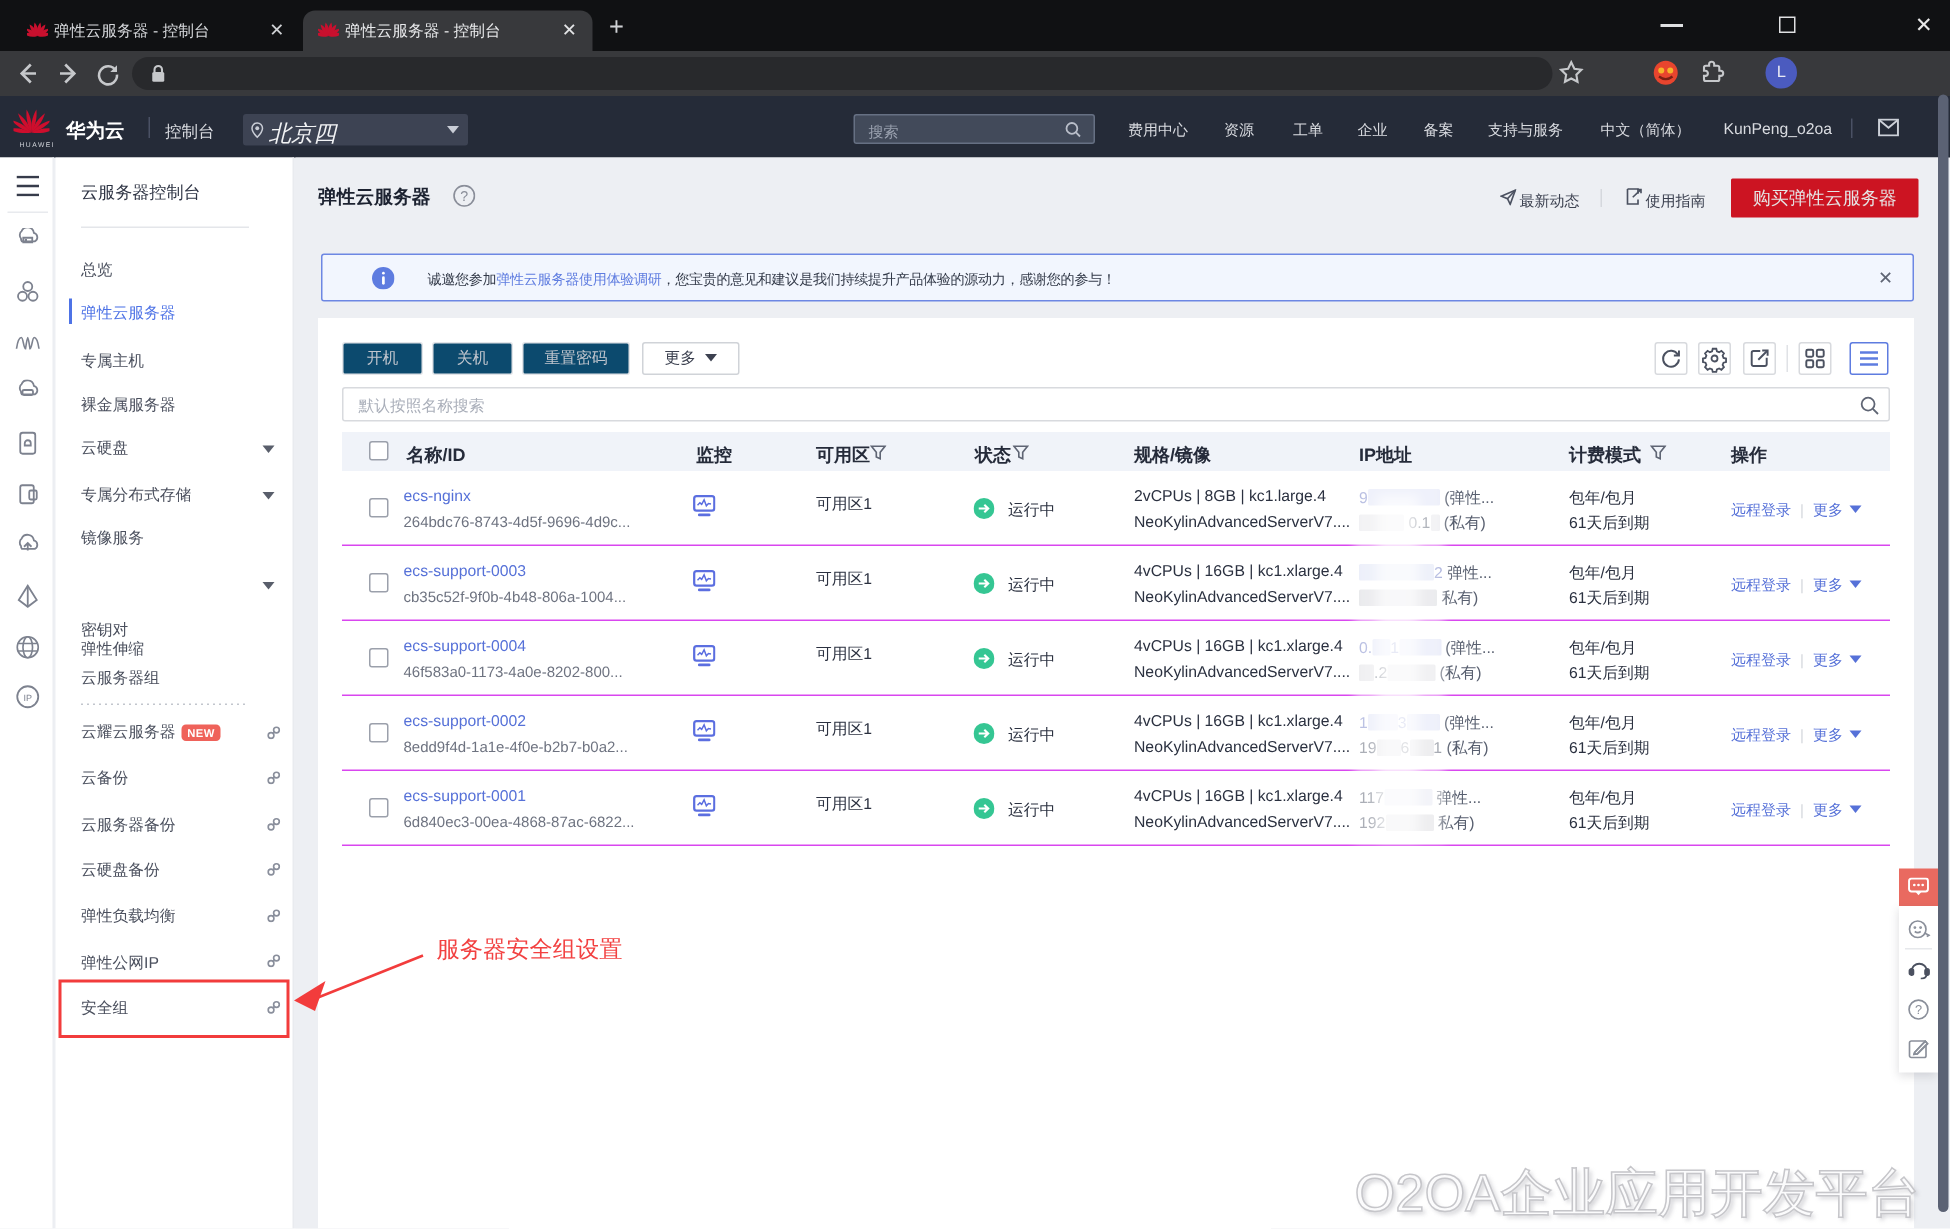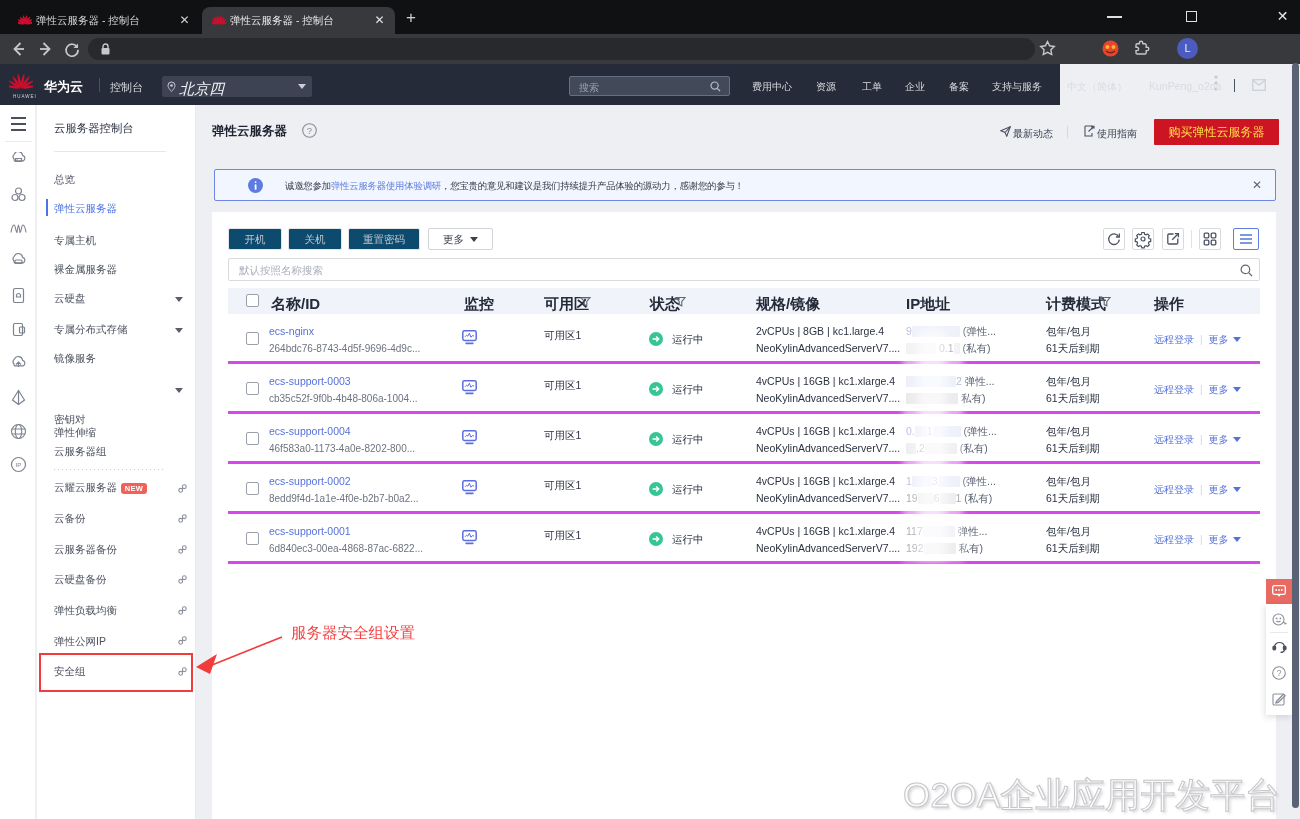--- a/index.html
+++ b/index.html
@@ -17,21 +17,21 @@
 .favicon { position:absolute; left:10px; top:6px; width:14px; height:14px; }
 #newtab { left:403px; top:10px; width:16px; height:16px; color:#cfd1d4; font-size:17px; line-height:16px; font-weight:300; text-align:center; }
 .navbtn { top:5px; width:20px; height:20px; color:#c6c8cb; }
 #omni { left:88px; top:4px; width:947px; height:22px; border-radius:11px; background:#28292c; }
 #omni .lock { position:absolute; left:13px; top:5px; }
 #omni .url { position:absolute; left:26px; top:4px; font-size:12.3px; color:#9ba0a6; white-space:nowrap; }
 #omni .url b { color:#e9eaed; font-weight:normal; }
 .tbico { top:4px; width:21px; height:21px; }
 
 
-#hwnav { left:0; top:64px; width:1060px; height:41px; background:#252b38; }
+#hwnav { left:0; top:64px; width:1300px; height:41px; background:#252b38; }
 #hwnav .t { position:absolute; color:#d9dbe0; font-size:10px; white-space:nowrap; top:16px; }
 #regionbox { left:162px; top:12px; width:150px; height:21px; background:#3d4353; border-radius:2px; }
 #hwsearch { left:569px; top:12px; width:161px; height:20px; background:#424a5a; border:1px solid #667083; border-radius:2px; }
 
 
 #rail { left:0; top:105px; width:36px; height:714px; background:#fff; border-right:1px solid #eceef2; }
 #sidemenu { left:37px; top:105px; width:159px; height:714px; background:#fff; border-right:1px solid #e9ebef; }
 #sidemenu .hd { position:absolute; left:17px; top:16px; font-size:11.4px; color:#2e3444; }
 .mi { position:absolute; left:17px; font-size:10.5px; color:#4b505e; white-space:nowrap; }
 .mi.act { color:#4e73e6; }
@@ -45,22 +45,22 @@
 #pgtitle { left:212px; top:123px; font-size:12.5px; font-weight:bold; color:#1c2230; }
 #banner { left:214px; top:169px; width:1062px; height:32px; background:#f2f6fe; border:1px solid #6d87e3; border-radius:2px; }
 #banner .btxt { position:absolute; left:70px; top:10px; font-size:9.4px; letter-spacing:-0.2px; color:#333a49; }
 #banner .btxt a { color:#5e7ce0; text-decoration:none; }
 #banner .bx { position:absolute; right:13px; top:8px; font-size:12px; color:#5f6574; }
 .hbtn { position:absolute; top:228px; height:22px; border:1px solid #e2e4e8; border-radius:2px; background:#0c4a6e; font-size:10.5px; text-align:center; line-height:20px; color:#c2c6ce; }
 .icobtn { position:absolute; top:228px; width:22px; height:22px; border:1px solid #d8dade; border-radius:2px; background:#fff; }
 #srch { left:228px; top:258px; width:1032px; height:23px; border:1px solid #d8dade; border-radius:2px; background:#fff; }
 #srch .ph { position:absolute; left:10px; top:5px; font-size:10.5px; color:#a9aeb9; }
 #thead { left:228px; top:288px; width:1032px; height:26px; background:#f0f3f9; }
-.th { position:absolute; top:7px; font-size:15px; font-weight:bold; color:#252b3a; white-space:nowrap; }
-.row { position:absolute; left:228px; width:1032px; height:50px; border-bottom:3px solid #d946ef; background:#fff;text-align:center; }
+.th { position:absolute; top:7px; font-size:12px; font-weight:bold; color:#252b3a; white-space:nowrap; }
+.row { position:absolute; left:228px; width:1032px; height:50px; border-bottom:1px solid #d946ef; background:#fff;text-align:center; }
 .cbx { position:absolute; width:13px; height:13px; border:1px solid #9ba0ab; border-radius:2px; background:#fff; }
 .nm { position:absolute; left:41px; top:11px; font-size:10.5px; color:#5671d8; }
 .id { position:absolute; left:41px; top:29px; font-size:10px; color:#6e7380; }
 .cell { position:absolute; font-size:10.5px; color:#2b3140; white-space:nowrap; }
 .stat { position:absolute; left:444px; top:19px; font-size:10.5px; color:#2b3140; }
 .ops { position:absolute; left:926px; top:19px; font-size:10px; color:#5671d8; white-space:nowrap; }
 .ops .sep { color:#d4d7dc; padding:0 6px; }
 .band { display:inline-block; height:11px; border-radius:1px; vertical-align:-2px; }
 .ipt { color:#596070; } .ipn { color:#7b87c9; }
 .dcar { display:inline-block; width:0; height:0; border-left:4px solid transparent; border-right:4px solid transparent; border-top:5px solid #5671d8; vertical-align:1px; margin-left:2px; }
@@ -371,21 +371,21 @@
     <path d="M.8 4.8 L10.2.8 L6.8 10.2 L5 6.5 Z" fill="none" stroke="#4b5160" stroke-width="1.1"></path>
     <path d="M5 6.5 L10.2.8" stroke="#4b5160" stroke-width="1.1"></path>
   </svg>
 <div class="abs" style="left:1013px; top:127px; font-size:10px; color:#3c4150;">最新动态</div>
 <div class="abs" style="left:1067px; top:126px; width:1px; height:12px; background:#d5d8dd;"></div>
 <svg class="abs" style="left:1084px; top:125px;" width="11" height="12" viewBox="0 0 11 12">
     <path d="M1 1 h7 v3.2 M1 1 v10 h7 v-3" fill="none" stroke="#4b5160" stroke-width="1.1"></path>
     <path d="M4.5 6.5 L9.7 1.6 M7.5 1.3 h2.5 v2.5" fill="none" stroke="#4b5160" stroke-width="1.1"></path>
   </svg>
 <div class="abs" style="left:1097px; top:127px; font-size:10px; color:#3c4150;">使用指南</div>
-<div class="abs" style="left:1154px; top:119px; width:125px; height:26px; background:#cc1422; border-radius:1px; color:#fde047; font-size:12px; text-align:center; line-height:26px;">购买弹性云服务器</div>
+<div class="abs" style="left:1154px; top:119px; width:125px; height:26px; background:#cc1422; border-radius:1px; color:#e5e5e5; font-size:12px; text-align:center; line-height:26px;">购买弹性云服务器</div>
 
 <div class="abs" id="banner">
   <svg style="position:absolute; left:33px; top:8px;" width="15" height="15" viewBox="0 0 15 15">
       <circle cx="7.5" cy="7.5" r="7.5" fill="#5e7ce0"></circle>
       <rect x="6.7" y="3.2" width="1.8" height="1.8" rx=".9" fill="#fff"></rect>
       <rect x="6.7" y="6.2" width="1.8" height="5.6" rx=".9" fill="#fff"></rect>
     </svg>
   <div class="btxt">诚邀您参加<a>弹性云服务器使用体验调研</a>，您宝贵的意见和建议是我们持续提升产品体验的源动力，感谢您的参与！</div>
   <div class="bx">✕</div>
 </div>

